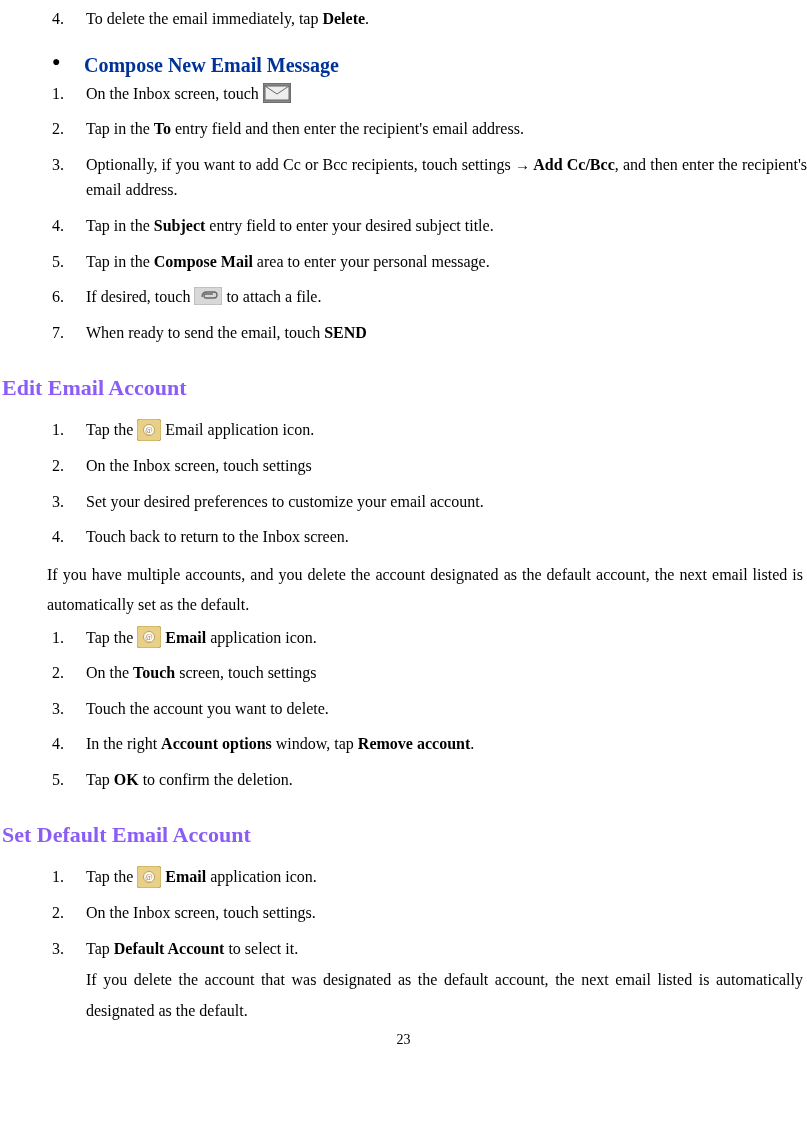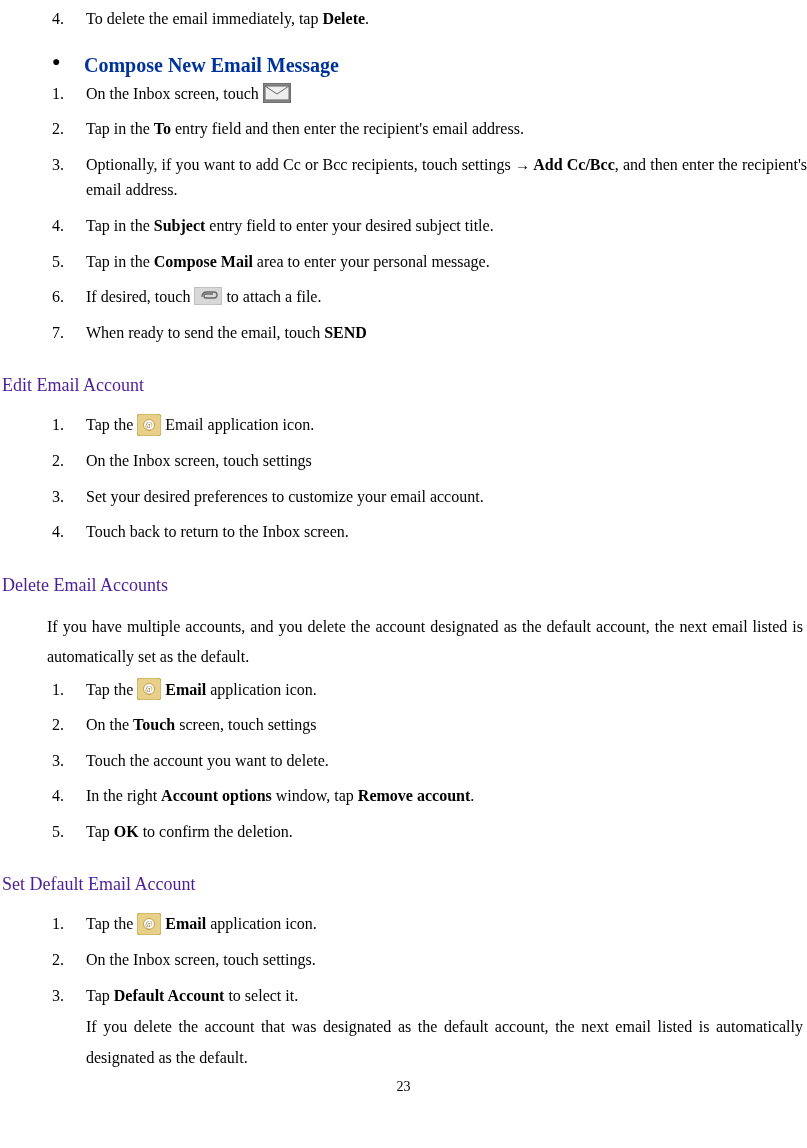--- a/index.html
+++ b/index.html
@@ -8,23 +8,23 @@
       color: #000;
       margin: 0;
       padding: 0;
       width: 807px;
       background: #fff;
     }
     .page {
       padding: 2px 0 10px 0;
     }
     .heading-blue {
-      color: #4c1d95;
-      font-weight: normal;
-      font-size: 18px;
+      color: #8b5cf6;
+      font-weight: bold;
+      font-size: 22px;
     }
     .subheading-blue {
       color: #003399;
       font-weight: bold;
       font-size: 20px;
     }
     .bullet-line {
       margin-left: 52px;
       margin-bottom: 4px;
     }
@@ -222,21 +222,20 @@
   <div class="ol-item">
     <span class="ol-num">3.</span>
     <span class="ol-text">Set your desired preferences to customize your email account.</span>
   </div>
 
   <div class="ol-item">
     <span class="ol-num">4.</span>
     <span class="ol-text">Touch back to return to the Inbox screen.</span>
   </div>
 
-  <div class="section-heading heading-blue">Delete Email Accounts</div>
 
   <div class="intro-text">If you have multiple accounts, and you delete the account designated as the default account, the next email listed is automatically set as the default.</div>
 
   <div class="ol-item">
     <span class="ol-num">1.</span>
     <span class="ol-text">
       <span>Tap the </span>
       <span class="icon-app">
         <svg viewBox="0 0 24 22">
             <rect x="0" y="0" width="24" height="22" rx="3" fill="#e8d088" stroke="#c0a050"></rect>

